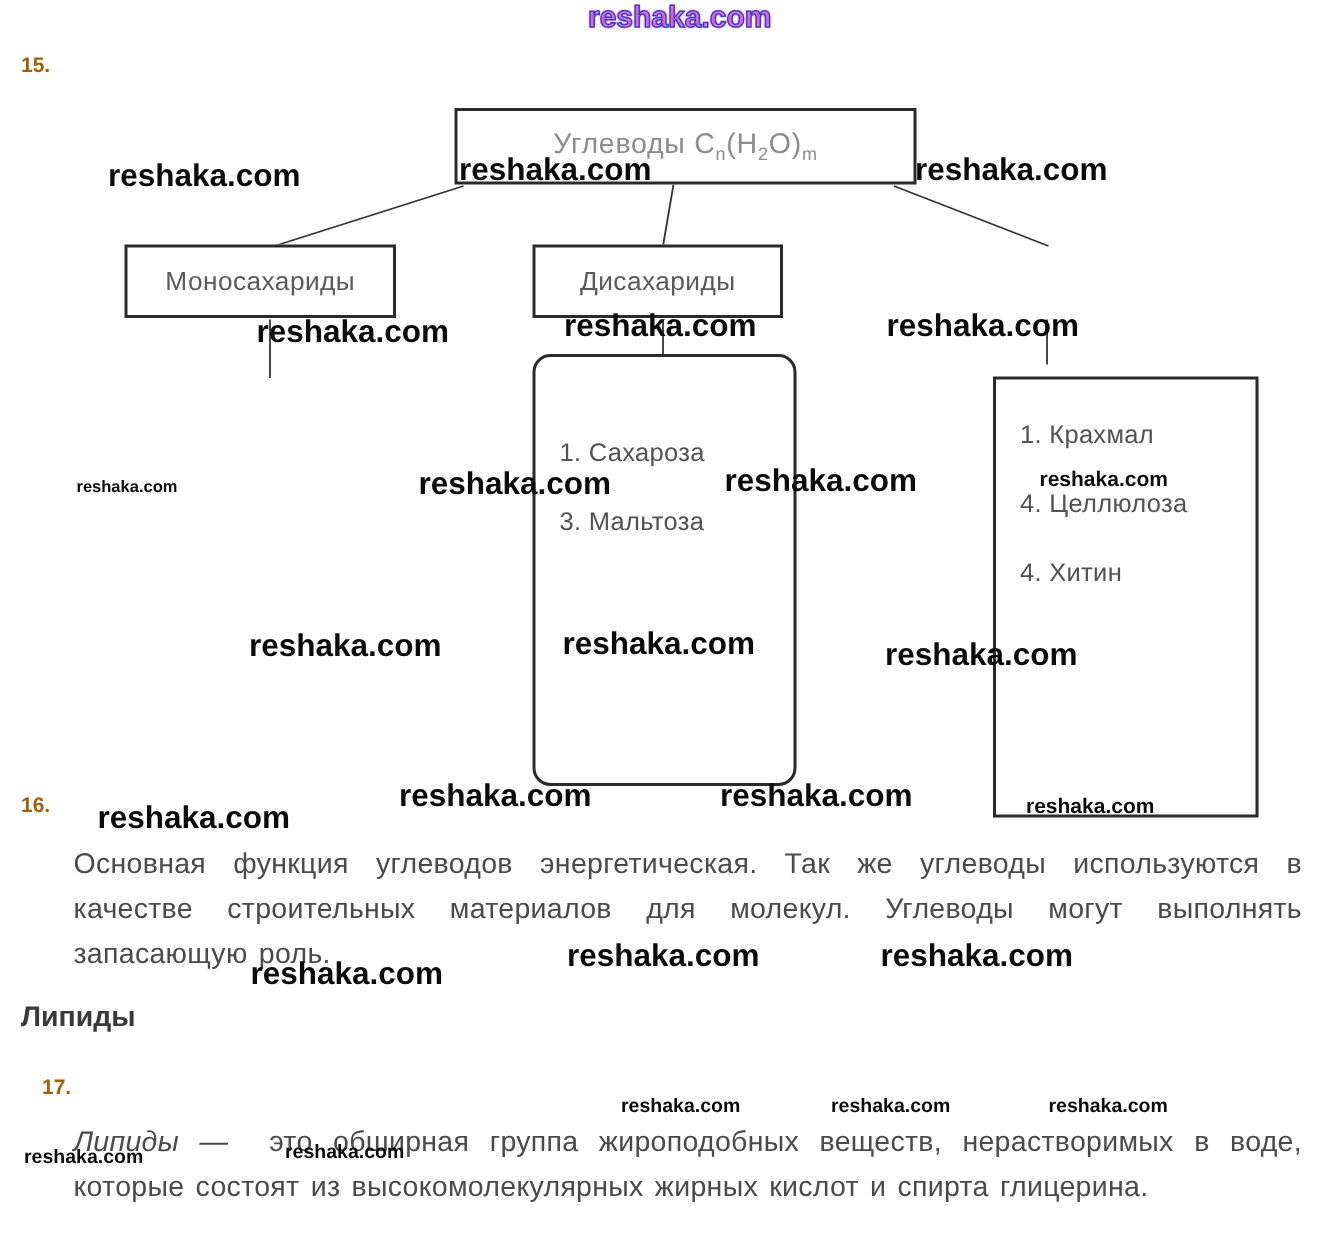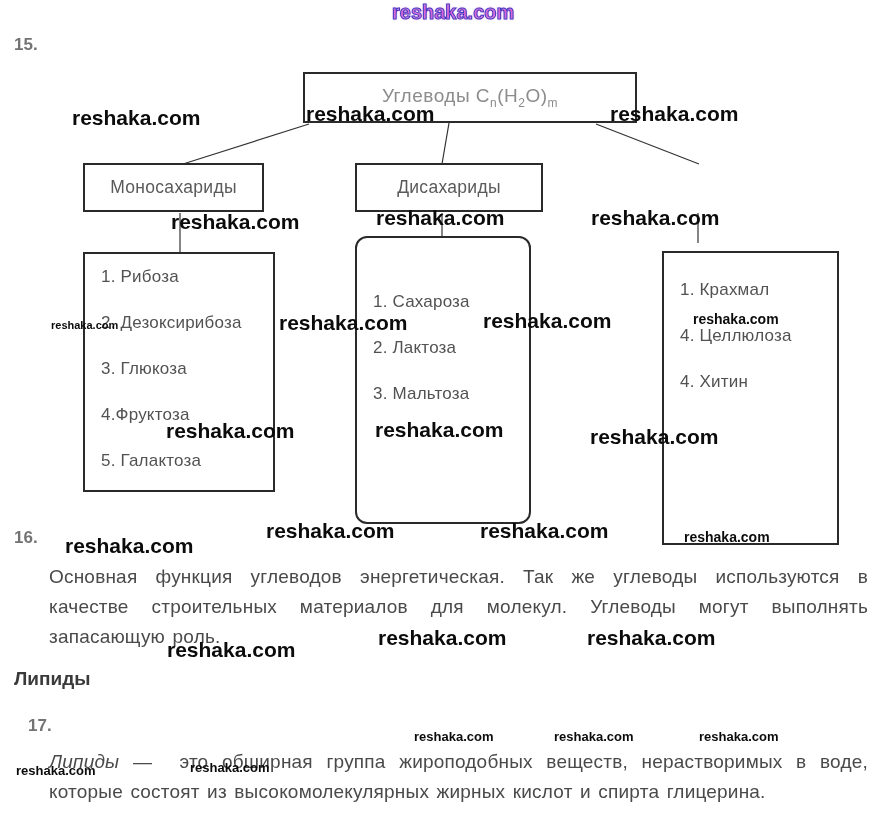--- a/index.html
+++ b/index.html
@@ -6,41 +6,41 @@
   .page{
     position:relative;
     width:887px;height:838px;
     background:#ffffff;
     font-family:"Liberation Sans","DejaVu Sans",sans-serif;
     overflow:hidden;
   }
   
   .qnum{
     position:absolute;
-    font-size:17px;font-weight:bold;color:#737373;
+    font-size:14px;font-weight:bold;color:#a16207;
   }
   .subhead{
     position:absolute;
     font-size:19px;font-weight:bold;color:#3a3a3a;
   }
   
   .dbox{
     position:absolute;
     border:2px solid #2a2a2a;
     background:#ffffff;
     box-sizing:border-box;
     display:flex;align-items:center;justify-content:center;
   }
-  .rootbox{ left:303px; top:72px; width:334px; height:51px; }
+  .rootbox{ left:303px; top:72px; width:308px; height:51px; }
   .rootbox .formula{ font-size:19px; color:#8c8c8c; letter-spacing:0.5px; }
   .rootbox sub{ font-size:12px; color:#8c8c8c; }
   .branchbox{ height:49px; top:163px; }
   .branchbox .blabel{ font-size:17.5px; color:#5a5a5a; letter-spacing:0.3px; }
   .b1{ left:83px;  width:181px; }
-  .b2{ left:355px; width:188px; }
+  .b2{ left:355px; width:167px; }
   .b3{ left:613px; width:177px; }
   .listbox{
     position:absolute;
     border:2px solid #2a2a2a;
     background:#ffffff;
     box-sizing:border-box;
   }
   .l1{ left:83px;  top:252px; width:192px; height:240px; }
   .l2{ left:355px; top:236px; width:176px; height:288px;border-radius:12px; }
   .l3{ left:614px; top:251px; width:177px; height:294px;margin-left:48px; }
@@ -109,33 +109,23 @@
     <span class="formula"><span>Углеводы C</span><sub>n</sub><span>(H</span><sub>2</sub><span>O)</span><sub>m</sub></span>
   </div>
 
   <div class="dbox branchbox b1">
     <span class="blabel">Моносахариды</span>
   </div>
   <div class="dbox branchbox b2">
     <span class="blabel">Дисахариды</span>
   </div>
 
-  <div class="listbox l1">
-    <ul>
-      <li>1. Рибоза</li>
-      <li>2. Дезоксирибоза</li>
-      <li>3. Глюкоза</li>
-      <li>4.Фруктоза</li>
-      <li>5. Галактоза</li>
-    </ul>
-  </div>
   <div class="listbox l2">
     <ul>
       <li>1. Сахароза</li>
-      <li>2. Лактоза</li>
       <li>3. Мальтоза</li>
     </ul>
   </div>
   <div class="listbox l3">
     <ul>
       <li>1. Крахмал</li>
       <li>4. Целлюлоза</li>
       <li>4. Хитин</li>
     </ul>
   </div>

